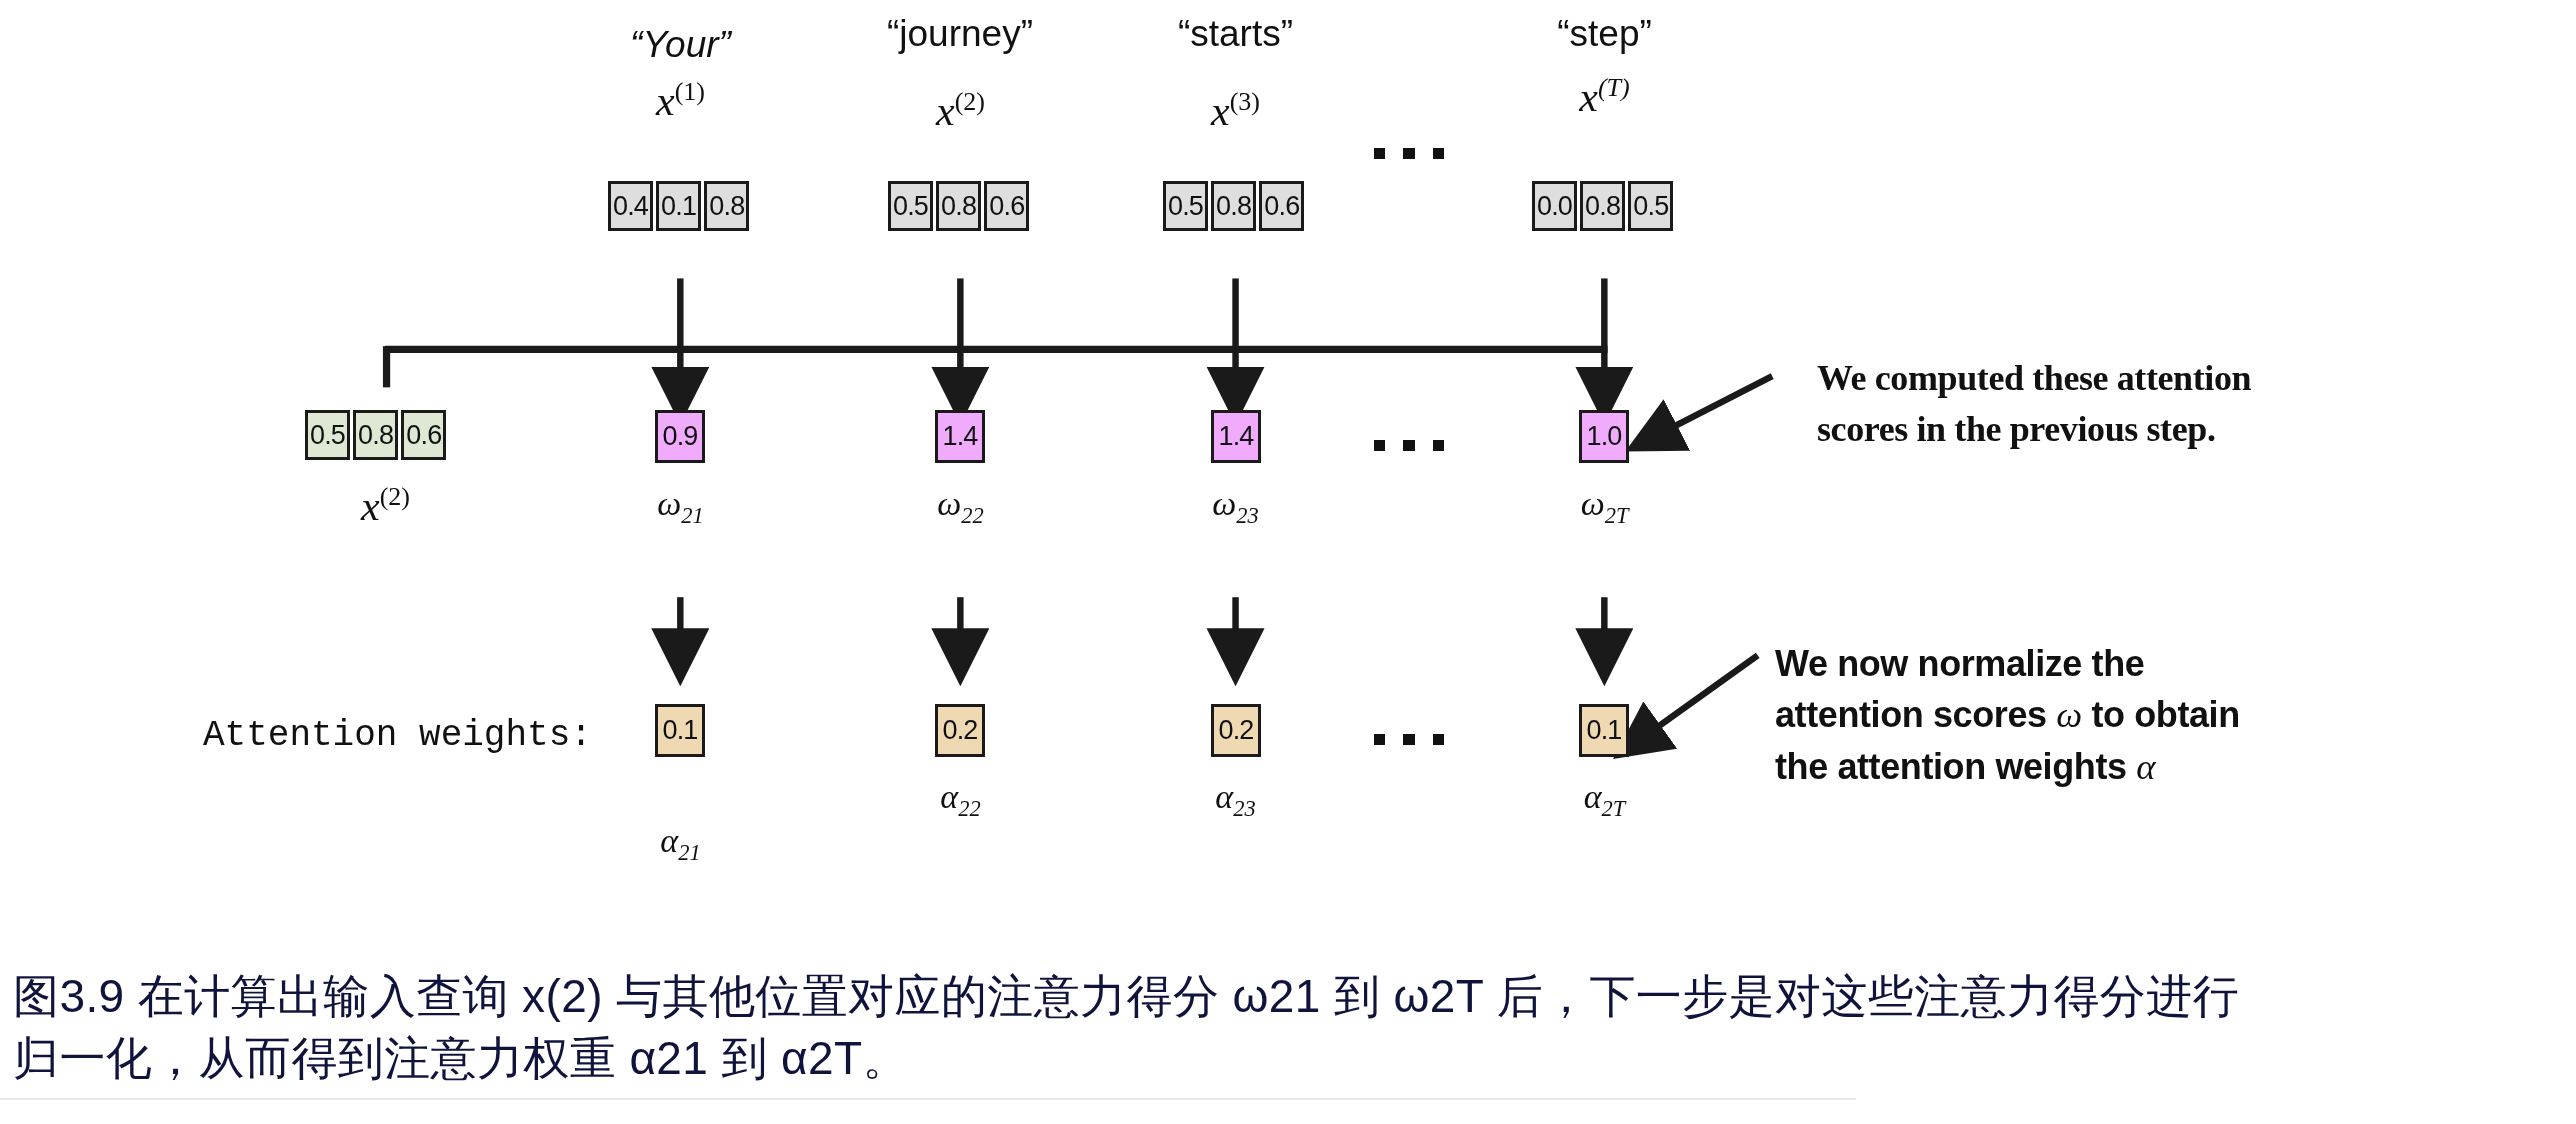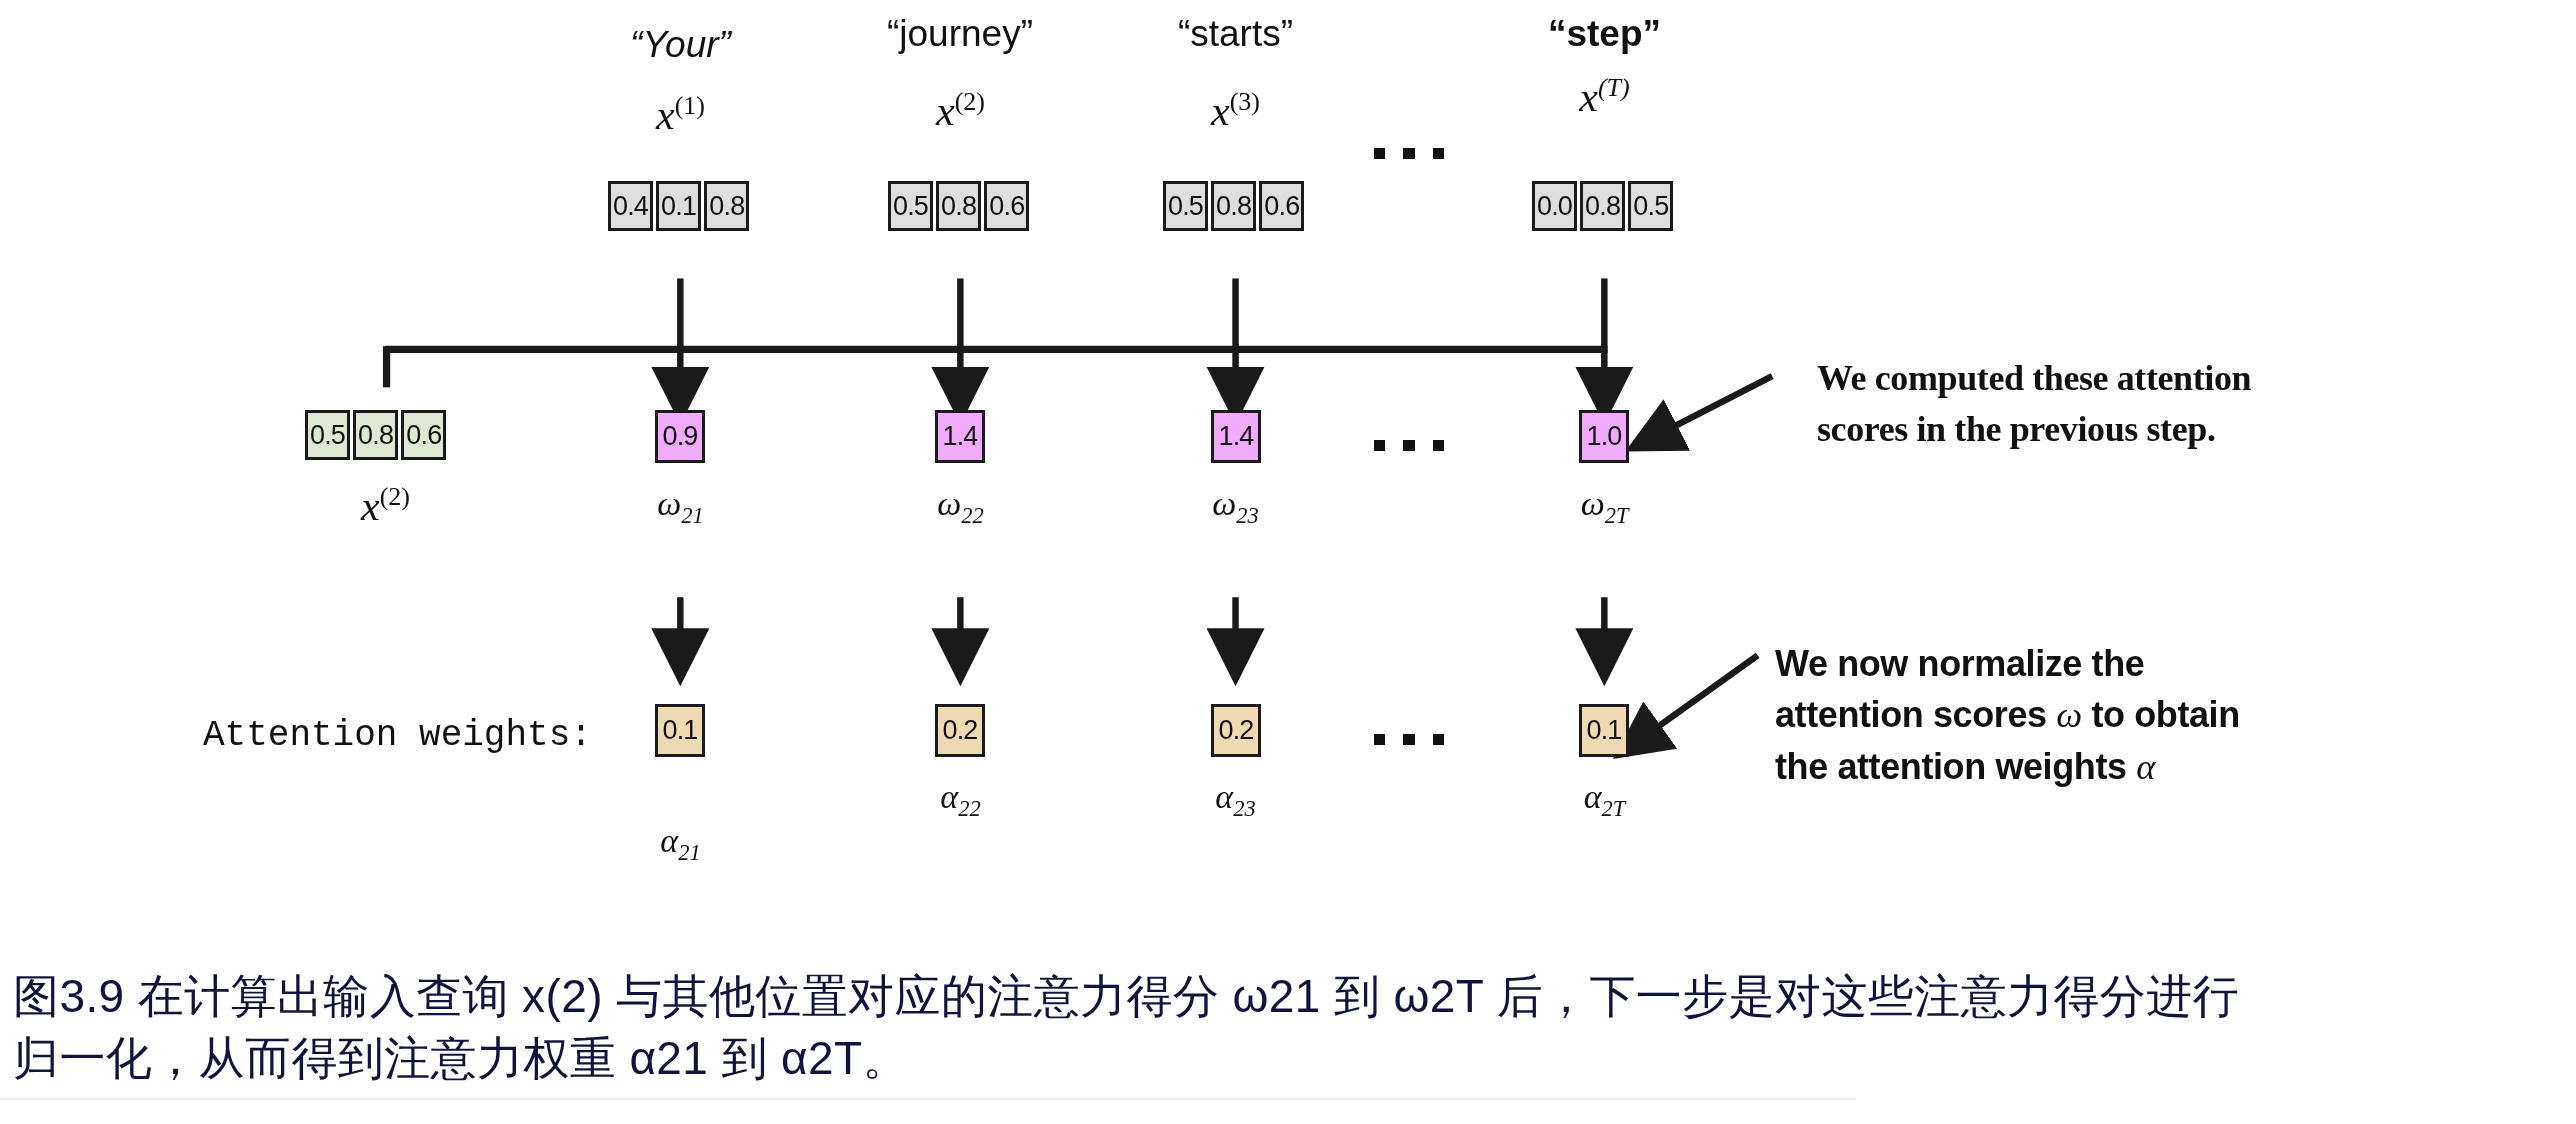--- a/index.html
+++ b/index.html
@@ -205,21 +205,21 @@
       <line x1="1531" y1="740" x2="1531" y2="812"></line>
       <line x1="1988" y1="740" x2="1988" y2="812"></line>
     </g>
 
     <line x1="2196" y1="466" x2="2048" y2="542" stroke="#1a1a1a" stroke-width="8" marker-end="url(#ah)"></line>
 
     <line x1="2178" y1="812" x2="2030" y2="918" stroke="#1a1a1a" stroke-width="8" marker-end="url(#ah)"></line>
   </svg>
 
   <div class="abs token-word" style="left:600px; top:26px; width:161px;font-style:italic;">“Your”</div>
-  <div class="abs token-var" style="left:600px; top:93px; width:161px;">
+  <div class="abs token-var" style="left:600px; top:79px; width:161px;">
     <span>x</span><sup>(1)</sup>
   </div>
   <div class="abs cellrow" style="left:608px; top:181px;">
     <div class="cell grey">0.4</div>
     <div class="cell grey">0.1</div>
     <div class="cell grey">0.8</div>
   </div>
 
   <div class="abs token-word" style="left:855px; top:14.5px; width:210px;">“journey”</div>
   <div class="abs token-var" style="left:880px; top:89px; width:161px;">
@@ -240,21 +240,21 @@
     <div class="cell grey">0.8</div>
     <div class="cell grey">0.6</div>
   </div>
 
   <div class="abs dots" style="left:1374px; top:148px;">
     <span></span>
     <span></span>
     <span></span>
   </div>
 
-  <div class="abs token-word" style="left:1524px; top:14.5px; width:161px;font-weight:bold;">“step”</div>
+  <div class="abs token-word" style="left:1524px; top:14.5px; width:161px;">“step”</div>
   <div class="abs token-var" style="left:1524px; top:75px; width:161px;">
     <span>x</span><sup><i>(T)</i></sup>
   </div>
   <div class="abs cellrow" style="left:1532px; top:181px;">
     <div class="cell grey">0.0</div>
     <div class="cell grey">0.8</div>
     <div class="cell grey">0.5</div>
   </div>
 
   <div class="abs cellrow" style="left:305px; top:410px;">

